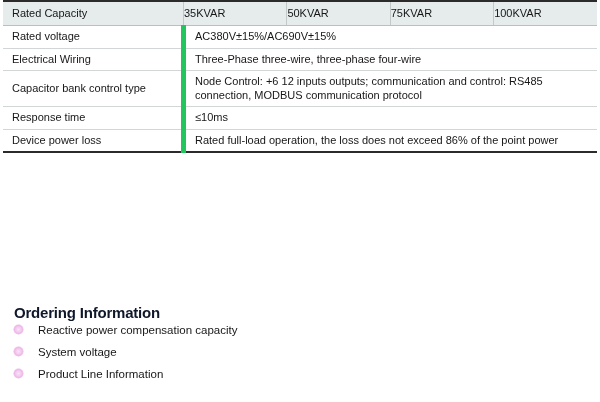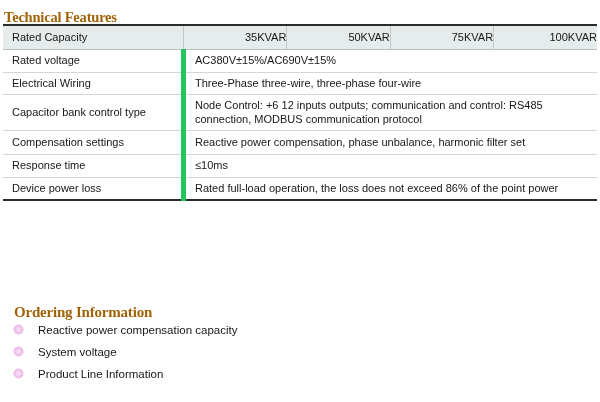--- a/index.html
+++ b/index.html
@@ -18,46 +18,46 @@
 
   .page {
     position: relative;
     width: 600px;
     height: 402px;
     box-sizing: border-box;
   }
 
   
   .section-heading {
-    color: #a16207;
+    color: #0f172a;
     font-weight: bold;
     font-size: 14.5px;
     letter-spacing: -0.2px;
     line-height: 15px;
-    font-family: Liberation Serif, serif;
+    font-family: Liberation Sans, sans-serif;
   }
 
   #tech-heading {
     position: absolute;
     left: 4px;
     top: -2px;
   }
 
   #order-heading {
     position: absolute;
     left: 14px;
     top: 293px;
     font-size: 15px;
   }
 
   
   .spec-table-wrap {
     position: absolute;
     left: 3px;
-    top: 24px;
+    top: 0;
     width: 594px;
   }
 
   table.spec {
     border-collapse: collapse;
     width: 594px;
     table-layout: fixed;
     font-size: 11px;
   }
 
@@ -75,21 +75,21 @@
   table.spec tr.header-row td {
     background: #e6ecec;
     border-top: 2px solid #2b2b2b;
     border-bottom: 1px solid #b9c0c0;
     height: 17px;
     padding-top: 3px;
     padding-bottom: 3px;
   }
 
   table.spec tr.header-row td.cap-val {
-    text-align: right;
+    text-align: left;
     padding-left: 0;
     border-left: 1px solid #c3c9c9;
   }
 
   
   table.spec td.label-col {
     width: 171px;
   }
 
   table.spec td.value-col {
@@ -168,24 +168,20 @@
         <tr class="short">
           <td class="label-col">Electrical Wiring</td>
           <td class="value-col" colspan="4">Three-Phase three-wire, three-phase four-wire</td>
         </tr>
 
         <tr class="tall">
           <td class="label-col">Capacitor bank control type</td>
           <td class="value-col" colspan="4">Node Control: +6 12 inputs outputs; communication and control: RS485 connection, MODBUS communication protocol</td>
         </tr>
 
-        <tr class="mid">
-          <td class="label-col">Compensation settings</td>
-          <td class="value-col" colspan="4">Reactive power compensation, phase unbalance, harmonic filter set</td>
-        </tr>
 
 
         <tr class="short">
           <td class="label-col">Response time</td>
           <td class="value-col" colspan="4">≤10ms</td>
         </tr>
 
         <tr class="short last-row">
           <td class="label-col">Device power loss</td>
           <td class="value-col" colspan="4">Rated full-load operation, the loss does not exceed 86% of the point power</td>

